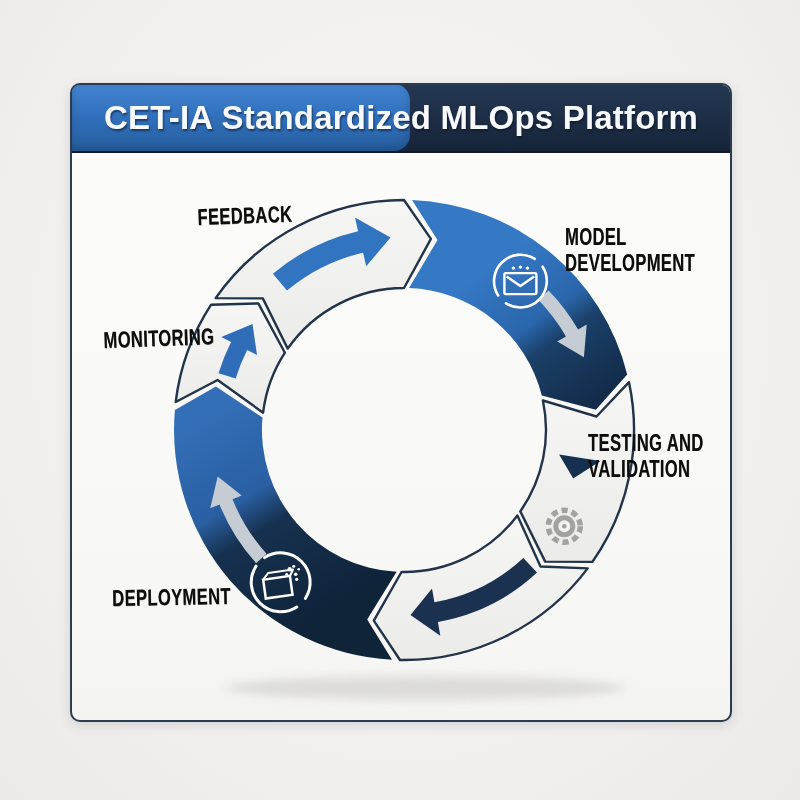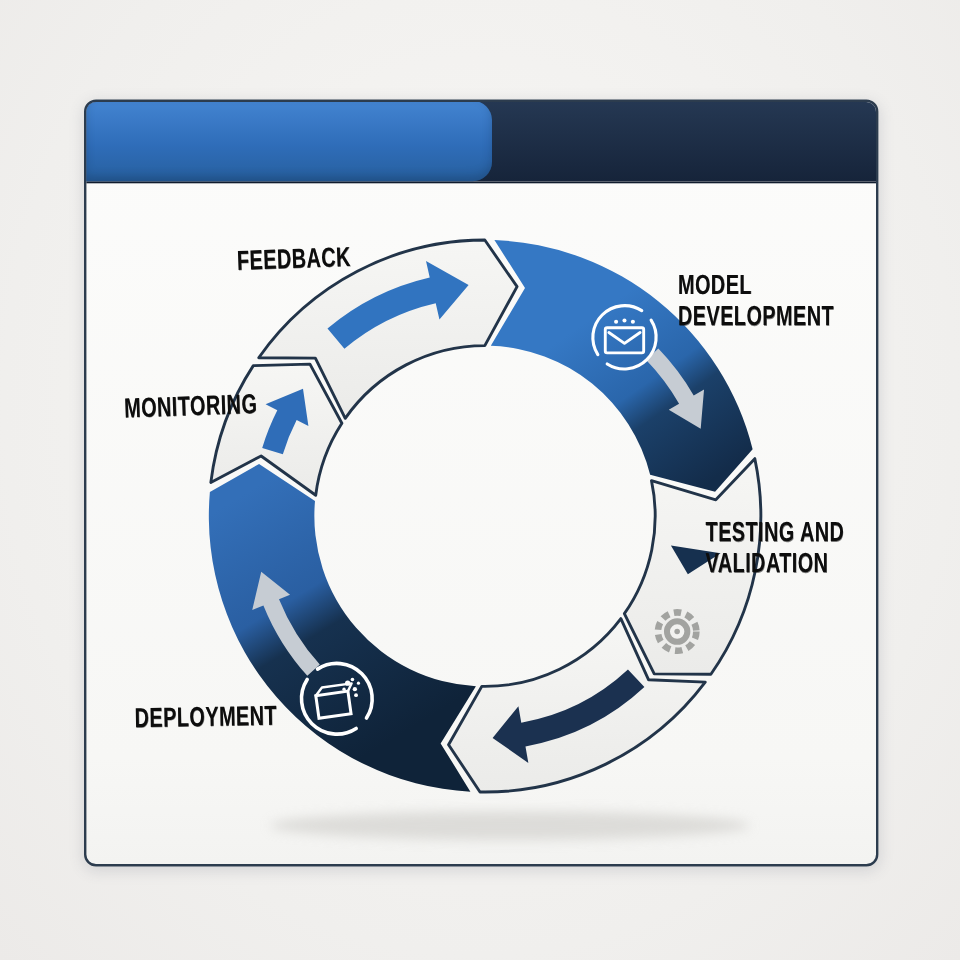--- a/index.html
+++ b/index.html
@@ -28,20 +28,21 @@
        text-shadow:.4px .4px 0 rgba(20,20,20,.55)}
 </style>
 </head>
 <body>
 
 <div class="page-bg"></div>
 
 <div class="card">
   <div class="banner">
     <div class="banner-left"></div>
+    <div class="banner-title">CET-IA Standardized MLOps Platform</div>
   </div>
 </div>
 
 <div id="diagram">
     <svg viewBox="0 0 800 800" width="800" height="800" xmlns="http://www.w3.org/2000/svg">
       <defs>
     <linearGradient id="gradBlueDown" gradientUnits="userSpaceOnUse" x1="504" y1="257" x2="601" y2="395">
       <stop offset="0" stop-color="#3578c4"></stop>
           <stop offset="0.42" stop-color="#2a66ab"></stop>
       <stop offset="0.58" stop-color="#1b4069"></stop>

